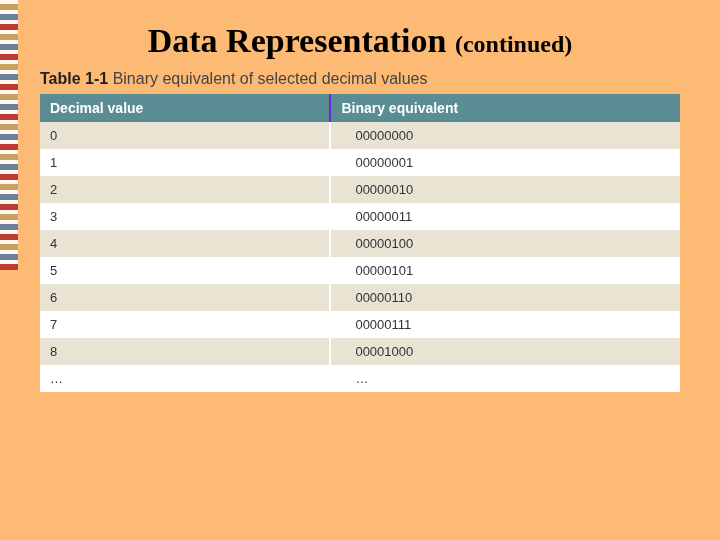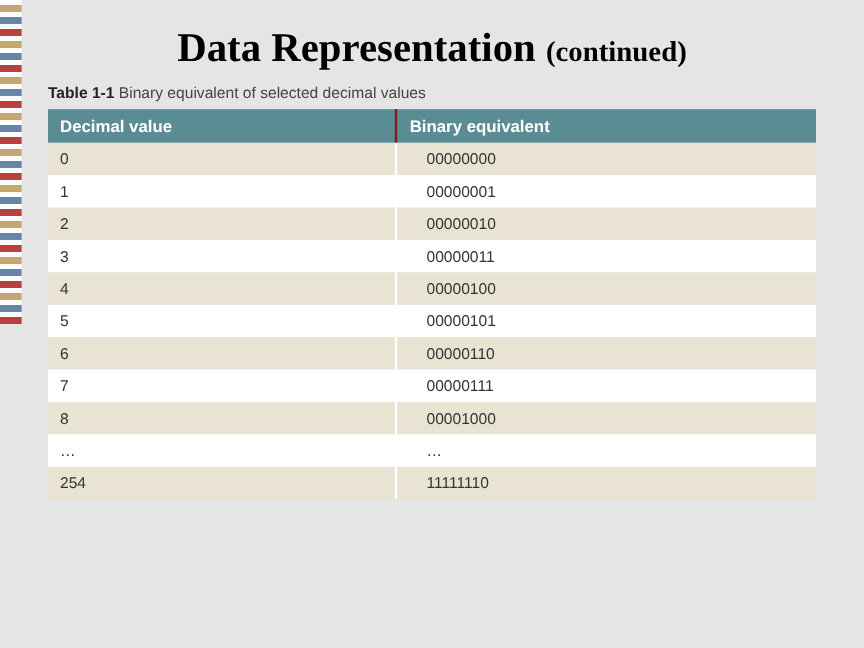--- a/index.html
+++ b/index.html
@@ -1,25 +1,25 @@
 <!DOCTYPE html>
 <html><head>
 <meta charset="utf-8">
 <style>
   * { margin: 0; padding: 0; box-sizing: border-box; }
   html, body { width: 720px; height: 540px; font-family: Georgia, 'Times New Roman', serif; background: #fff; position: relative; }
-  .slide { width: 720px; height: 540px; position: relative; background: #e5e5e5; overflow: hidden; }
+  .slide { width: 720px; height: 540px; position: relative; background: #fdba74; overflow: hidden; }
   .bg-strip { position: absolute; left: 0; top: 0; width: 18px; height: 270px; background: repeating-linear-gradient(0deg,#b52e2e 0 6px,#fff 6px 10px,#5a7aa0 10px 16px,#fff 16px 20px,#c0a060 20px 26px,#fff 26px 30px); opacity: .9; }
   .title { position: absolute; top: 22px; left: 0; right: 0; text-align: center; font-size: 34px; color: #000; font-family: 'Times New Roman', serif; }
   .title .cont { font-size: 24px; }
   .table-wrap { position: absolute; top: 70px; left: 40px; right: 40px; }
-  .caption { font-family: Arial, Helvetica, sans-serif; font-size: 13px; color: #444; margin-bottom: 6px; }
+  .caption { font-family: Arial, Helvetica, sans-serif; font-size: 16px; color: #444; margin-bottom: 6px; }
   .caption .tlabel { font-weight: bold; color: #222; }
   table { width: 100%; border-collapse: collapse; font-family: Arial, Helvetica, sans-serif; }
-  thead th { background: #5a8c94; color: #fff; text-align: left; font-weight: bold; font-size: 14px; padding: 6px 10px; border-right: 2px solid #7f1d1d; }
+  thead th { background: #5a8c94; color: #fff; text-align: left; font-weight: bold; font-size: 14px; padding: 6px 10px; border-right: 2px solid #6d28d9; }
   thead th:last-child { border-right: none; }
   tbody td { font-size: 13px; color: #333; padding: 6px 10px; border-right: 2px solid #fff; }
   tbody td:last-child { border-right: none; padding-left: 24px; }
   tbody tr.odd td { background: #e8e3d2; }
   tbody tr.even td { background: #ffffff; }
   .footer { position: absolute; left: 62px; right: 40px; bottom: 28px; display: flex; justify-content: space-between; font-size: 13px; color: #000; font-family: 'Times New Roman', serif; }
 </style>
 </head>
 <body>
 <div class="slide">
@@ -76,21 +76,17 @@
             <td>00000111</td>
           </tr>
         <tr class="odd">
             <td>8</td>
             <td>00001000</td>
           </tr>
         <tr class="even">
             <td>…</td>
             <td>…</td>
           </tr>
-        <tr class="odd">
-            <td>254</td>
-            <td>11111110</td>
-          </tr>
       </tbody>
     </table>
   </div>
 
 </div>
 
 </body></html>

